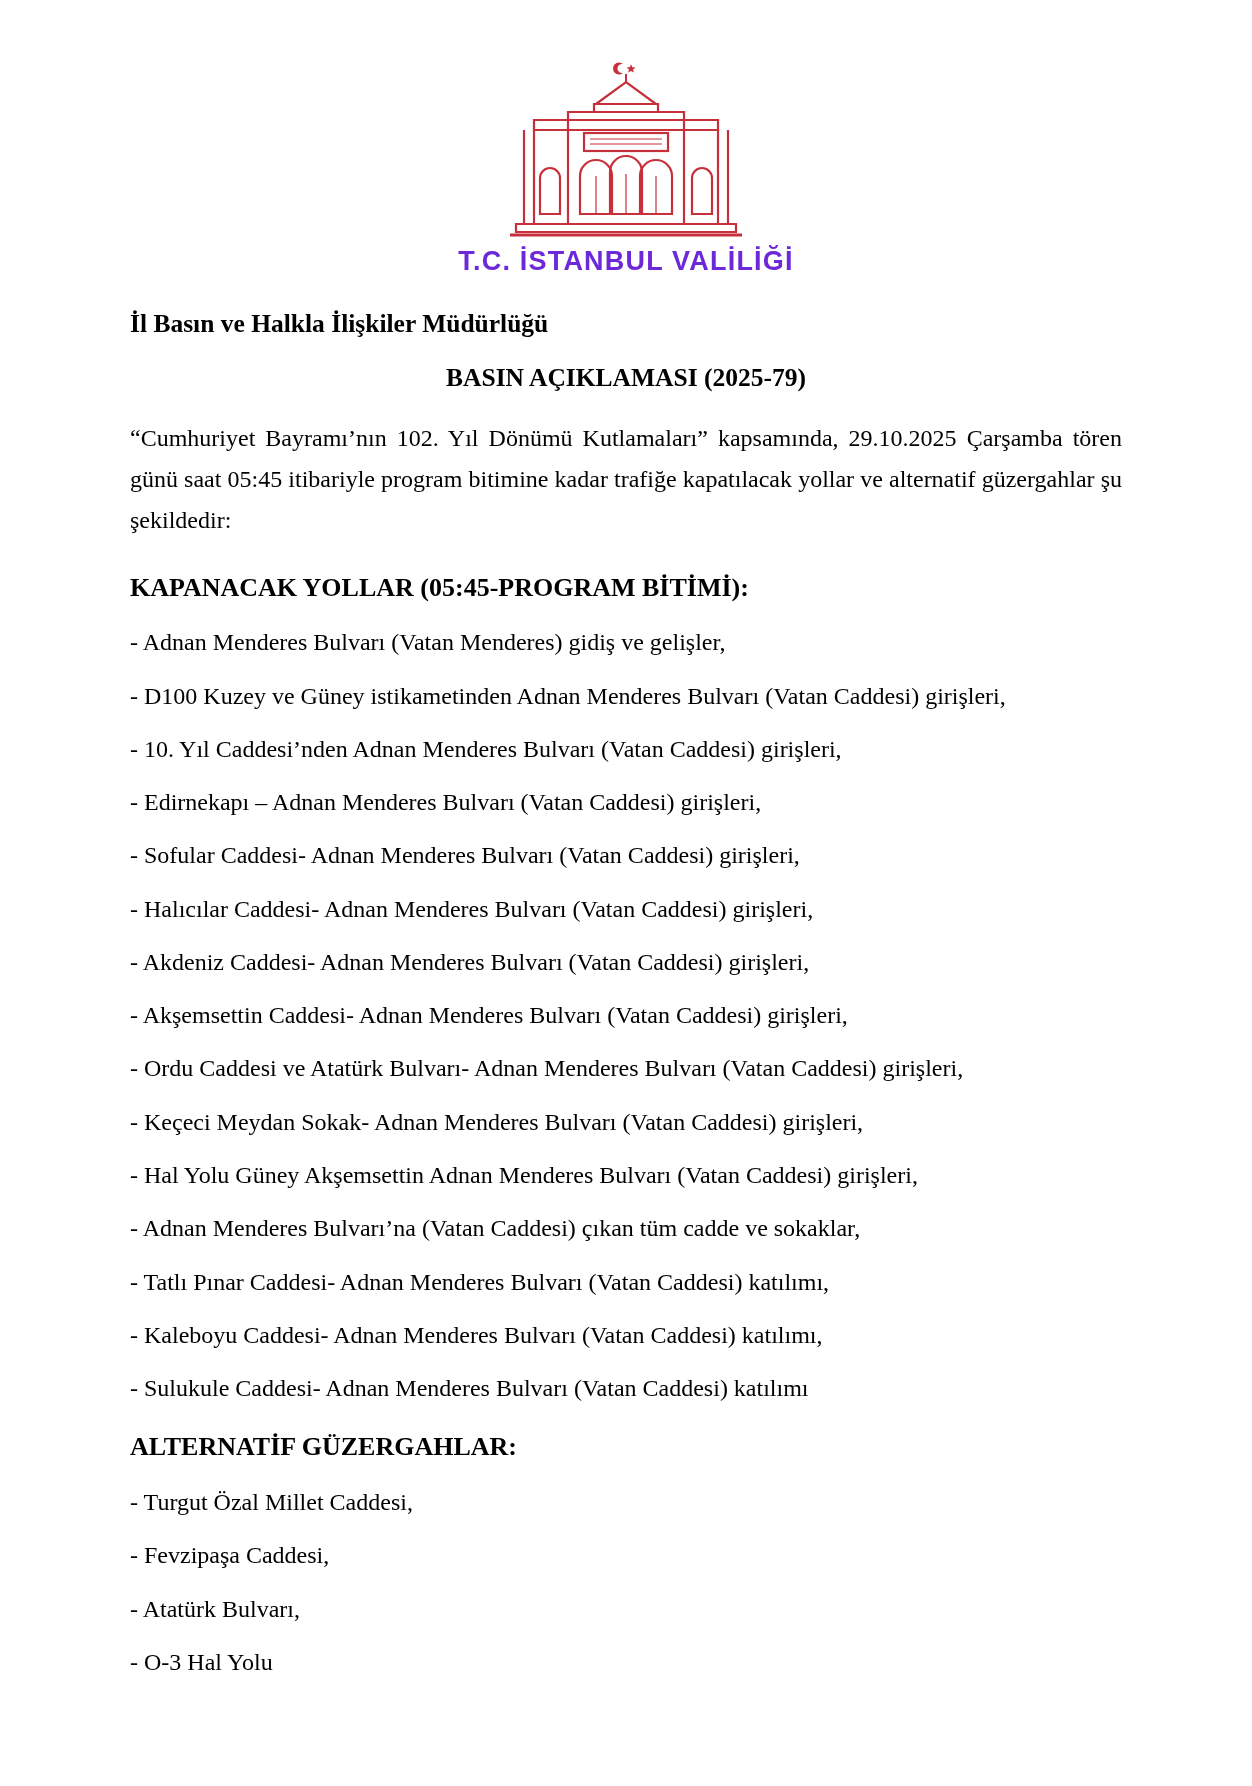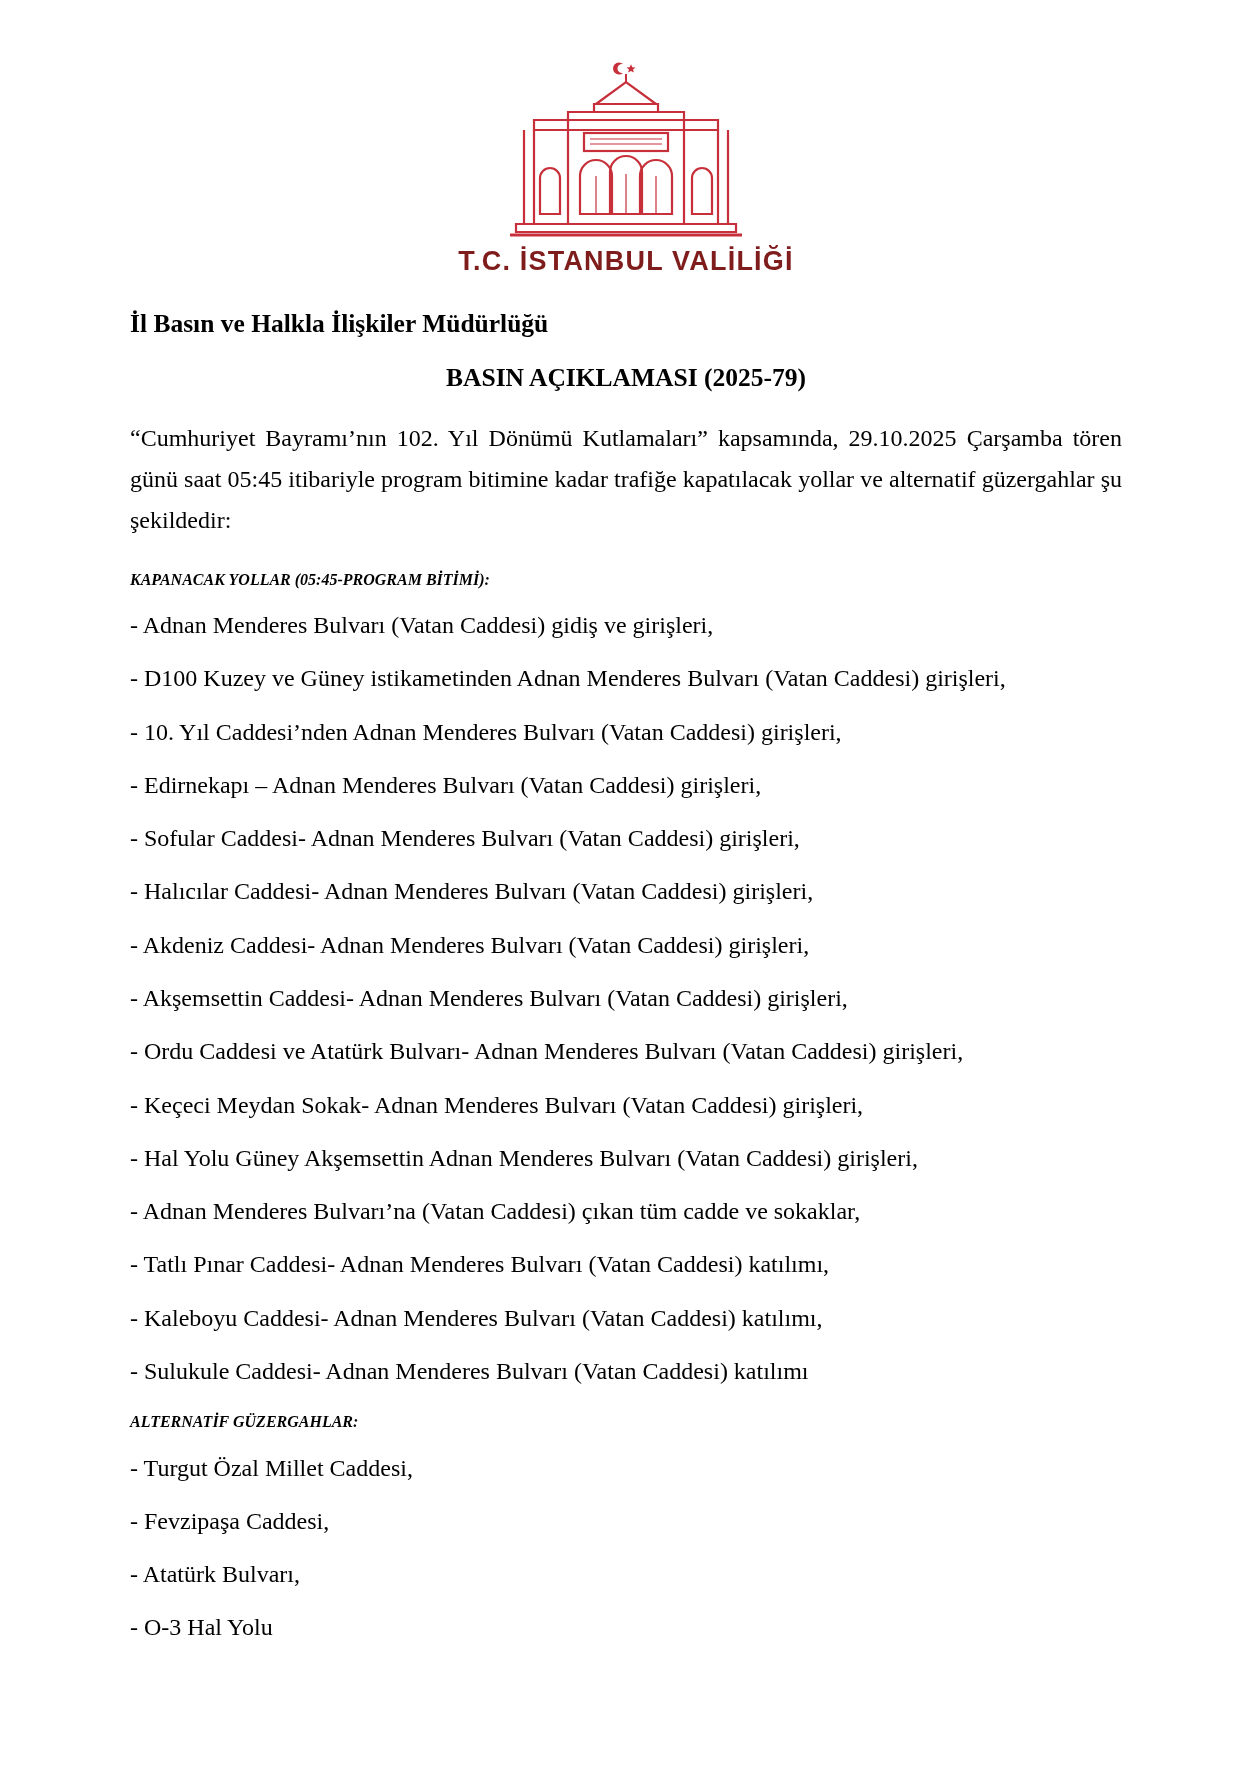--- a/index.html
+++ b/index.html
@@ -31,21 +31,21 @@
   .logo-svg {
     display: block;
     margin: 0 auto;
   }
   .logo-caption {
     margin-top: 2px;
     font-family: "Liberation Sans", sans-serif;
     font-weight: bold;
     font-size: 27px;
     letter-spacing: 1.2px;
-    color: #7f1d1d;
+    color: #6d28d9;
   }
 
   
   .doc-title {
     text-align: left;
     font-weight: bold;
     font-size: 25.5px;
     margin-top: 30px;
     margin-bottom: 0;
     line-height: 1.35;
@@ -62,24 +62,23 @@
   
   .intro {
     margin-top: 22px;
     font-size: 24px;
     line-height: 1.72;
     text-align: justify;
     text-justify: inter-word;
   }
   .section-heading {
     font-weight: bold;
-    font-size: 16px;
+    font-size: 26px;
     line-height: 1.72;
     margin-top: 16px;
-    font-style: italic;
   }
   .list {
     margin: 0;
     padding: 0;
     list-style: none;
   }
   .list-item {
     font-size: 24px;
     line-height: 1.72;
     margin-top: 12px;
@@ -135,21 +134,21 @@
     <div class="logo-caption">T.C. İSTANBUL VALİLİĞİ</div>
   </div>
 
   <h1 class="doc-title">İl Basın ve Halkla İlişkiler Müdürlüğü</h1>
   <h2 class="doc-subtitle">BASIN AÇIKLAMASI (2025-79)</h2>
 
   <p class="intro">“Cumhuriyet Bayramı’nın 102. Yıl Dönümü Kutlamaları” kapsamında, 29.10.2025 Çarşamba tören günü saat 05:45 itibariyle program bitimine kadar trafiğe kapatılacak yollar ve alternatif güzergahlar şu şekildedir:</p>
 
   <div class="section-heading">KAPANACAK YOLLAR (05:45-PROGRAM BİTİMİ):</div>
   <ul class="list">
-    <li class="list-item">- Adnan Menderes Bulvarı (Vatan Caddesi) gidiş ve girişleri,</li>
+    <li class="list-item">- Adnan Menderes Bulvarı (Vatan Menderes) gidiş ve gelişler,</li>
     <li class="list-item">- D100 Kuzey ve Güney istikametinden Adnan Menderes Bulvarı (Vatan Caddesi) girişleri,</li>
     <li class="list-item">- 10. Yıl Caddesi’nden Adnan Menderes Bulvarı (Vatan Caddesi) girişleri,</li>
     <li class="list-item">- Edirnekapı – Adnan Menderes Bulvarı (Vatan Caddesi) girişleri,</li>
     <li class="list-item">- Sofular Caddesi- Adnan Menderes Bulvarı (Vatan Caddesi) girişleri,</li>
     <li class="list-item">- Halıcılar Caddesi- Adnan Menderes Bulvarı (Vatan Caddesi) girişleri,</li>
     <li class="list-item">- Akdeniz Caddesi- Adnan Menderes Bulvarı (Vatan Caddesi) girişleri,</li>
     <li class="list-item">- Akşemsettin Caddesi- Adnan Menderes Bulvarı (Vatan Caddesi) girişleri,</li>
     <li class="list-item">- Ordu Caddesi ve Atatürk Bulvarı- Adnan Menderes Bulvarı (Vatan Caddesi) girişleri,</li>
     <li class="list-item">- Keçeci Meydan Sokak- Adnan Menderes Bulvarı (Vatan Caddesi) girişleri,</li>
     <li class="list-item">- Hal Yolu Güney Akşemsettin Adnan Menderes Bulvarı (Vatan Caddesi) girişleri,</li>

